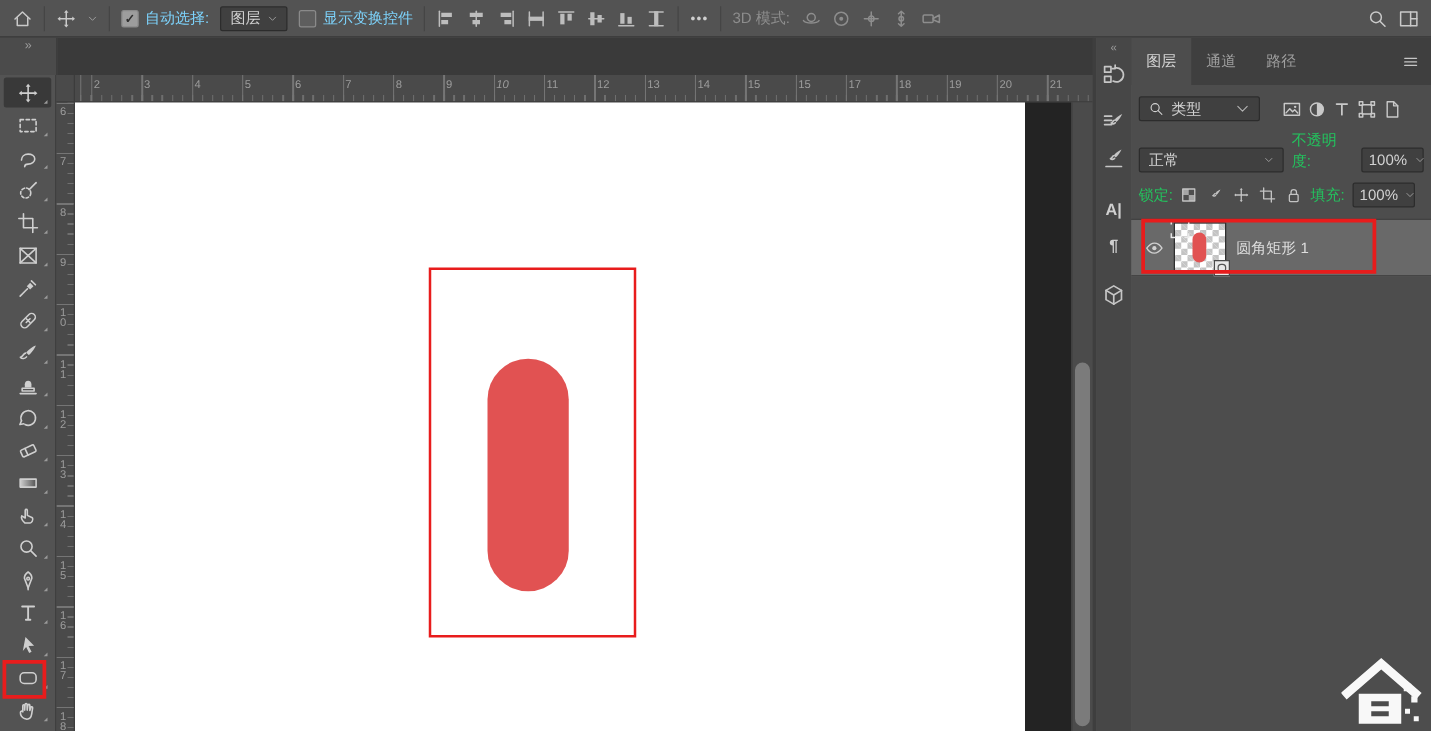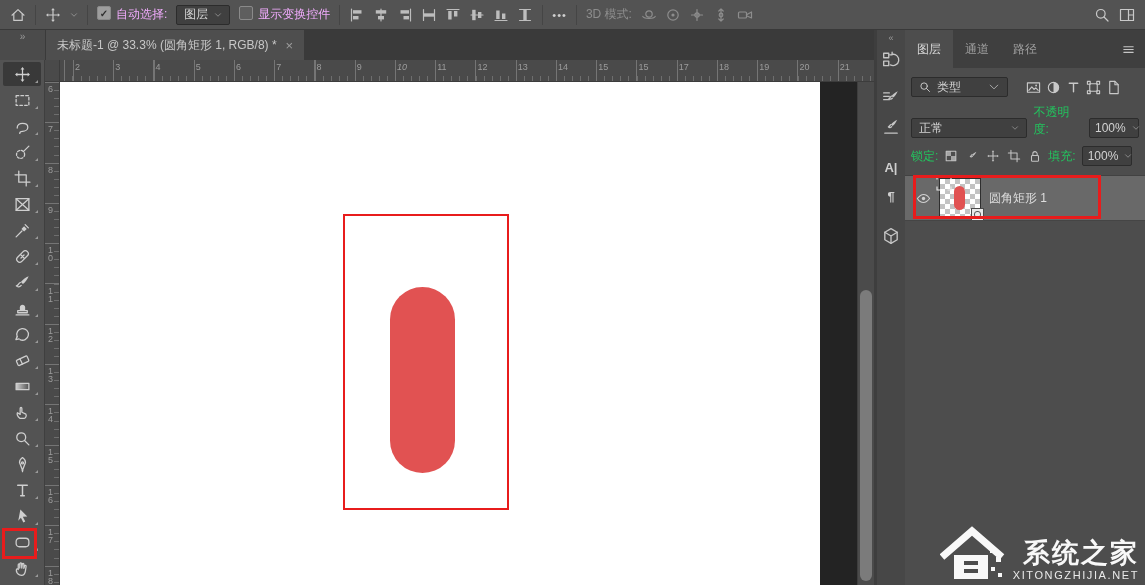--- a/index.html
+++ b/index.html
@@ -9,21 +9,21 @@
   [data-icon]{display:inline-flex;width:16px;height:16px;align-items:center;justify-content:center;flex:none}
   [data-icon] svg{width:100%;height:100%}
   .txicon{font-size:13px;font-weight:bold;color:#cfcfcf;line-height:1}
 
   
   .topbar{position:absolute;top:0;left:0;right:0;height:30px;display:flex;align-items:center;
           gap:9px;padding:0 10px;background:#535353;border-bottom:1px solid #393939;box-sizing:border-box;z-index:4}
   .sep{width:1px;height:20px;background:#454545;flex:none}
   .tb-icon{color:#c9c9c9}
   .chev{width:8px;height:8px;color:#b5b5b5}
-  .opt{display:flex;align-items:flex-start;gap:5px;color:#f0abfc}
+  .opt{display:flex;align-items:center;gap:5px;color:#7dd3fc}
   .cb{width:12px;height:12px;border:1px solid #8a8a8a;background:#5e5e5e;border-radius:2px;
       display:inline-flex;align-items:center;justify-content:center;flex:none;font-size:10px;color:#2e2e2e}
   .cb.checked{background:#9d9d9d}
   .cb.checked::after{content:"✓";font-weight:bold}
   .dd{height:20px;background:#404040;border:1px solid #2c2c2c;border-radius:2px;display:inline-flex;
       align-items:center;gap:6px;padding:0 7px;color:#d2d2d2;box-sizing:border-box}
   .iconrow{display:flex;align-items:center;gap:8px;color:#bdbdbd}
   .dim{color:#8d8d8d}
   .dots{color:#cfcfcf;font-size:11px;letter-spacing:1px}
   .spacer{flex:1}
@@ -277,24 +277,20 @@
           <rect x="1.5" y="2.5" width="13" height="11"></rect>
           <path d="M9.5 2.5v11M9.5 8h5"></path>
         </svg>
       </span>
   </header>
 
   <div class="tabbar">
     <div class="dockhead">
       <span>»</span>
     </div>
-    <div class="tab">
-      <span>未标题-1 @ 33.3% (圆角矩形 1, RGB/8) *</span>
-      <span class="tabclose">×</span>
-    </div>
   </div>
 
   <nav class="tools">
     <div>
         <div class="tool sel">
           <span data-icon="move-icon">
             <svg viewBox="0 0 16 16" fill="none" stroke="currentColor" stroke-width="1.2" stroke-linecap="round" stroke-linejoin="round">
               <path d="M8 2.6v10.8M2.6 8h10.8"></path>
               <path d="M8 1l1.8 2.2H6.2z" fill="currentColor" stroke="none"></path>
               <path d="M8 15l1.8-2.2H6.2z" fill="currentColor" stroke="none"></path>
@@ -720,19 +716,15 @@
     <svg class="wm-house" viewBox="0 0 66 56">
       <path d="M2 32L32 6l30 26" fill="none" stroke="#fff" stroke-width="7"></path>
       <rect x="14" y="30" width="34" height="24" fill="#fff"></rect>
       <rect x="24" y="36" width="14" height="4" fill="#4d4d4d"></rect>
       <rect x="24" y="44" width="14" height="4" fill="#4d4d4d"></rect>
       <rect x="50" y="22" width="6" height="6" fill="#fff"></rect>
       <rect x="56" y="32" width="5" height="5" fill="#fff"></rect>
       <rect x="51" y="42" width="4" height="4" fill="#fff"></rect>
       <rect x="58" y="48" width="4" height="4" fill="#fff"></rect>
     </svg>
-    <div class="wm-text">
-      <div class="wm-title">系统之家</div>
-      <div class="wm-url">XITONGZHIJIA.NET</div>
-    </div>
   </div>
 
 </div>
 
 </body></html>

